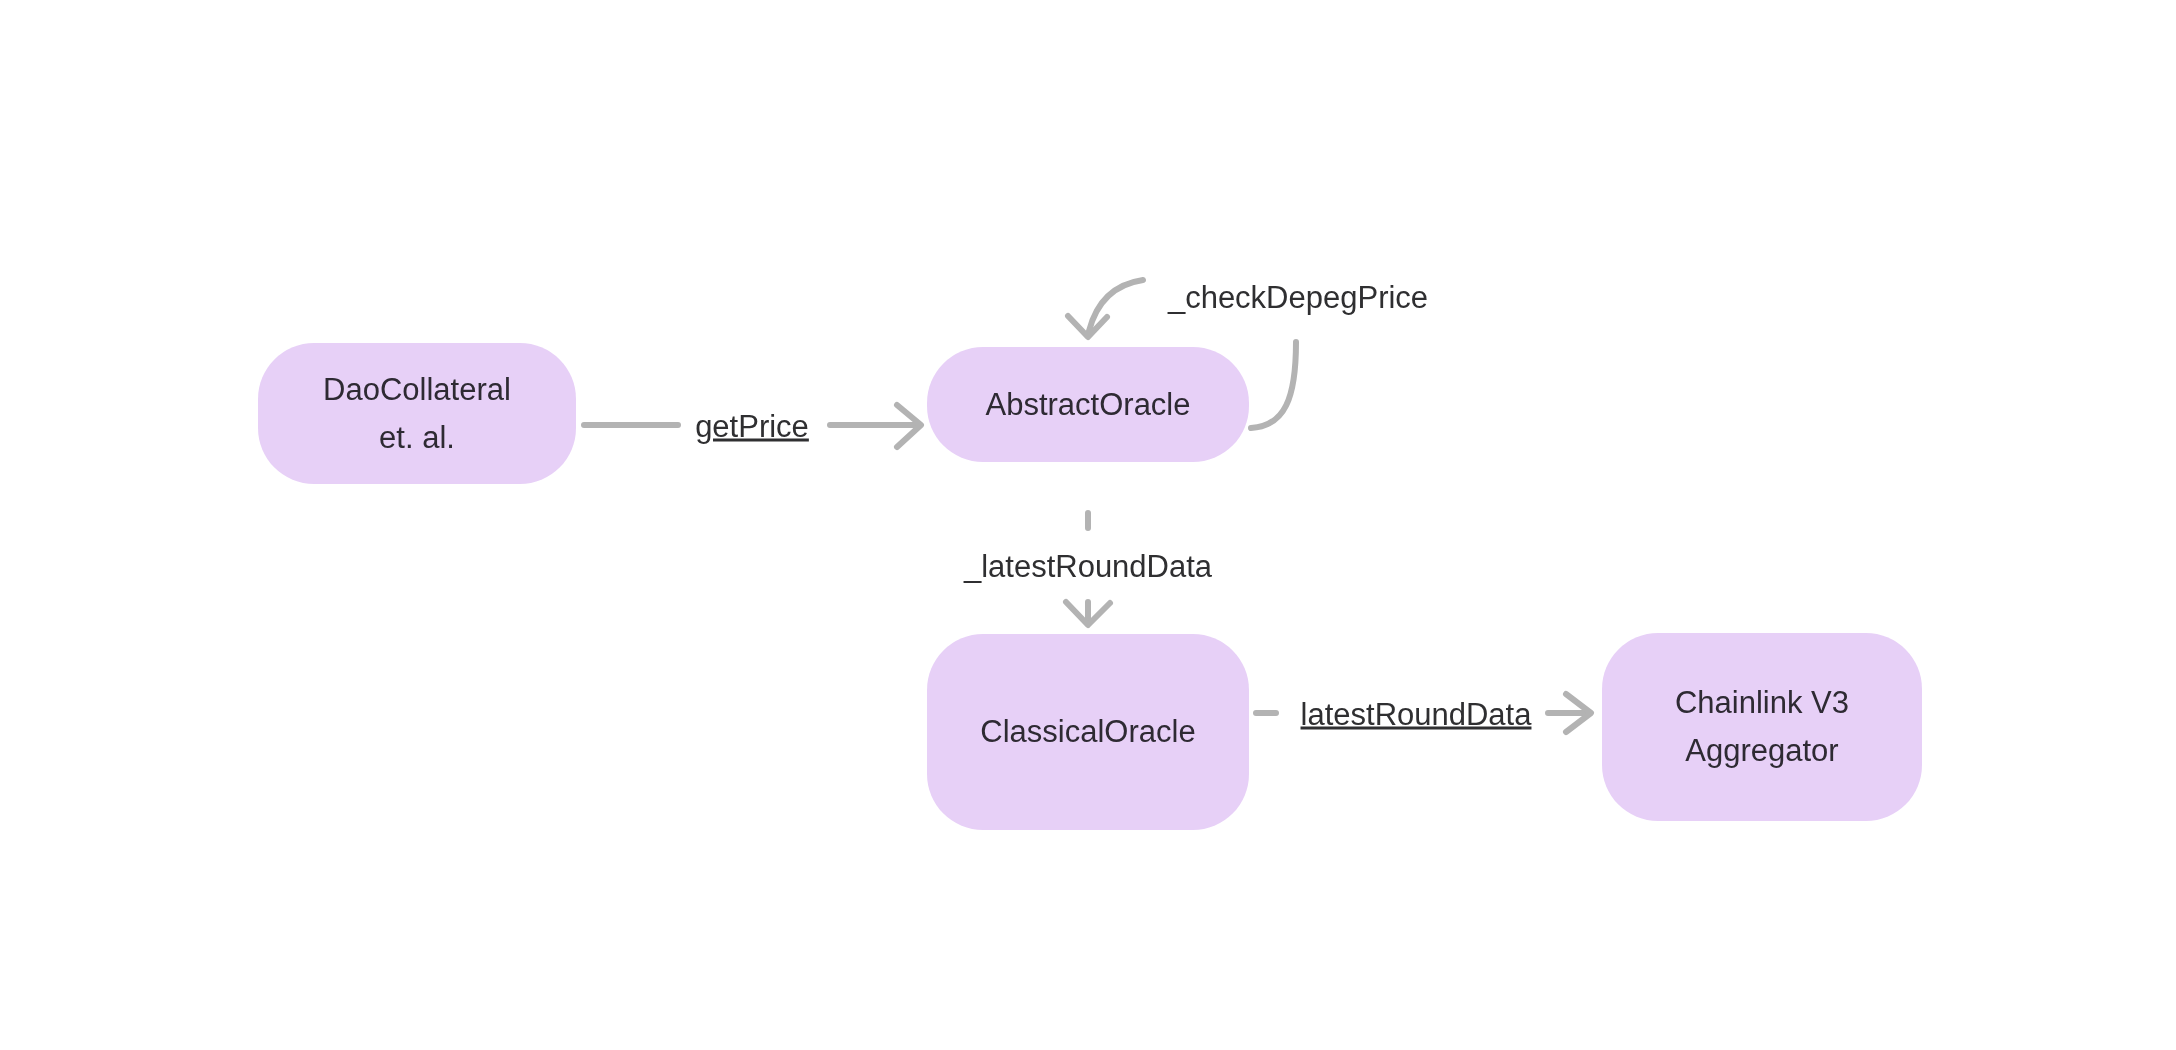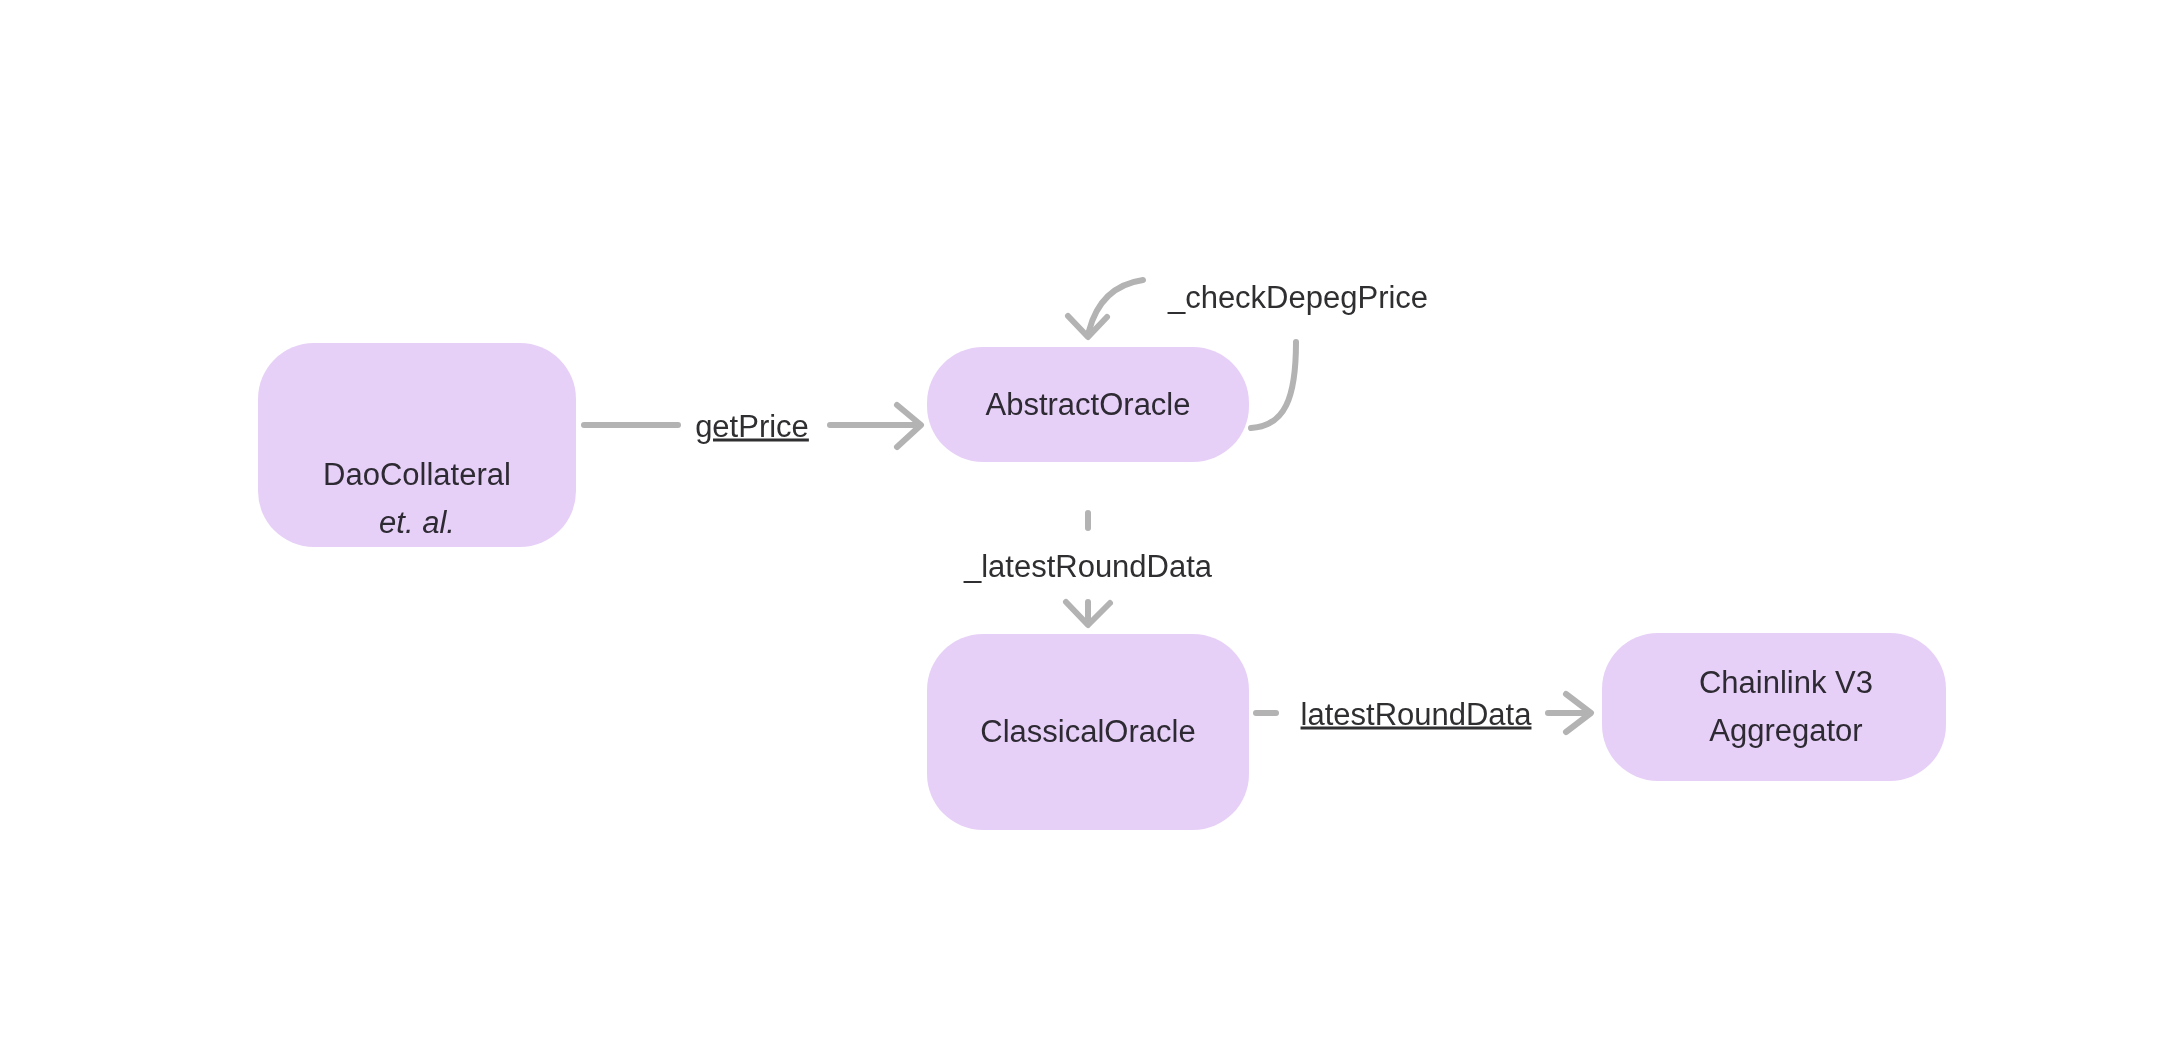--- a/index.html
+++ b/index.html
@@ -36,36 +36,35 @@
     display: flex;
     flex-direction: column;
     align-items: center;
     justify-content: center;
     color: #2e2a33;
     font-size: 31px;
     line-height: 48px;
     text-align: center;
   }
   .node .italic {
-    font-style: italic;
   }
   .edge-label {
     position: absolute;
     transform: translate(-50%, -50%);
     color: #2f2f31;
     font-size: 31px;
     line-height: 47px;
     white-space: nowrap;
     text-align: center;
   }
   
-  .node-dao        { left: 258px;  top: 343px; width: 318px; height: 204px; justify-content: flex-end; }
+  .node-dao        { left: 258px;  top: 343px; width: 318px; height: 141px; }
   .node-abstract   { left: 927px;  top: 347px; width: 322px; height: 115px; }
   .node-classical  { left: 927px;  top: 634px; width: 322px; height: 196px; justify-content: center; }
-  .node-chainlink  { left: 1602px; top: 633px; width: 320px; height: 148px; padding-left: 24px; }
+  .node-chainlink  { left: 1602px; top: 633px; width: 320px; height: 188px; }
   
   .label-getprice        { left: 752px;  top: 426px; text-decoration: underline; }
   .label-checkdepeg      { left: 1298px; top: 297px; }
   .label-latestrounddata { left: 1088px; top: 566px; }
   .label-lrd-decimals    { left: 1416px; top: 714px; text-decoration: underline; }
 </style>
 </head>
 <body>
 
 <div class="canvas">

